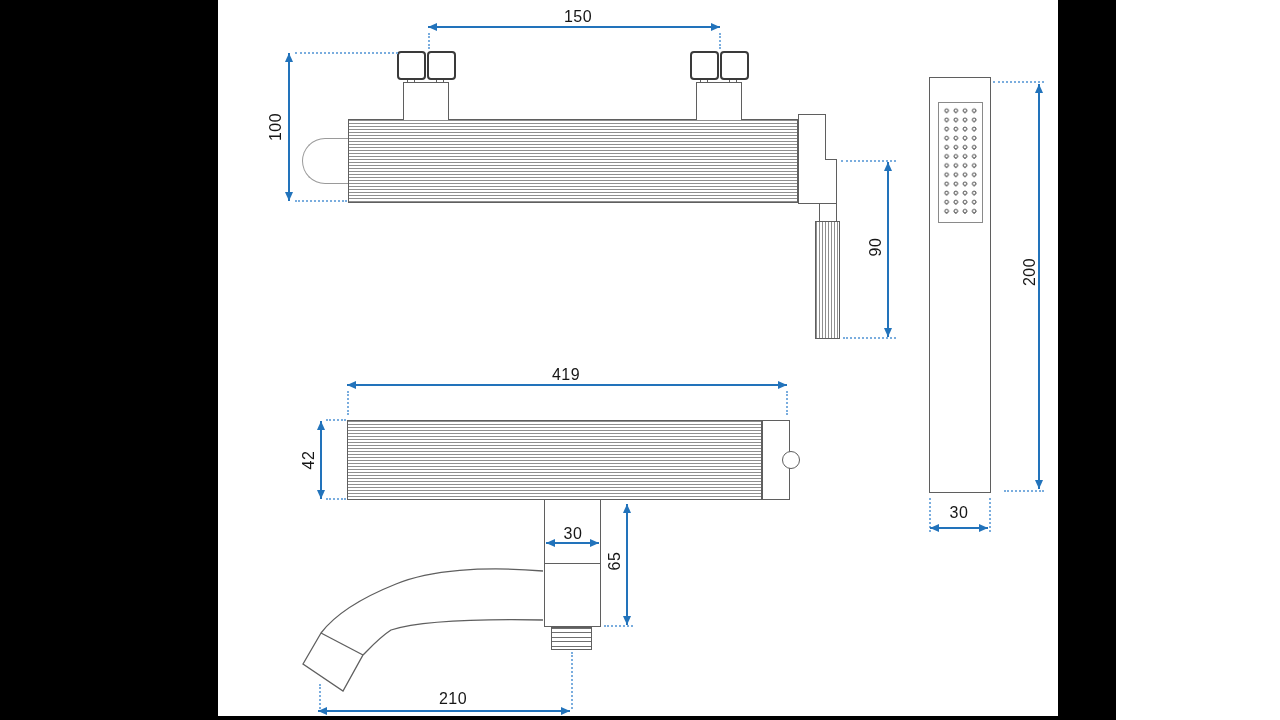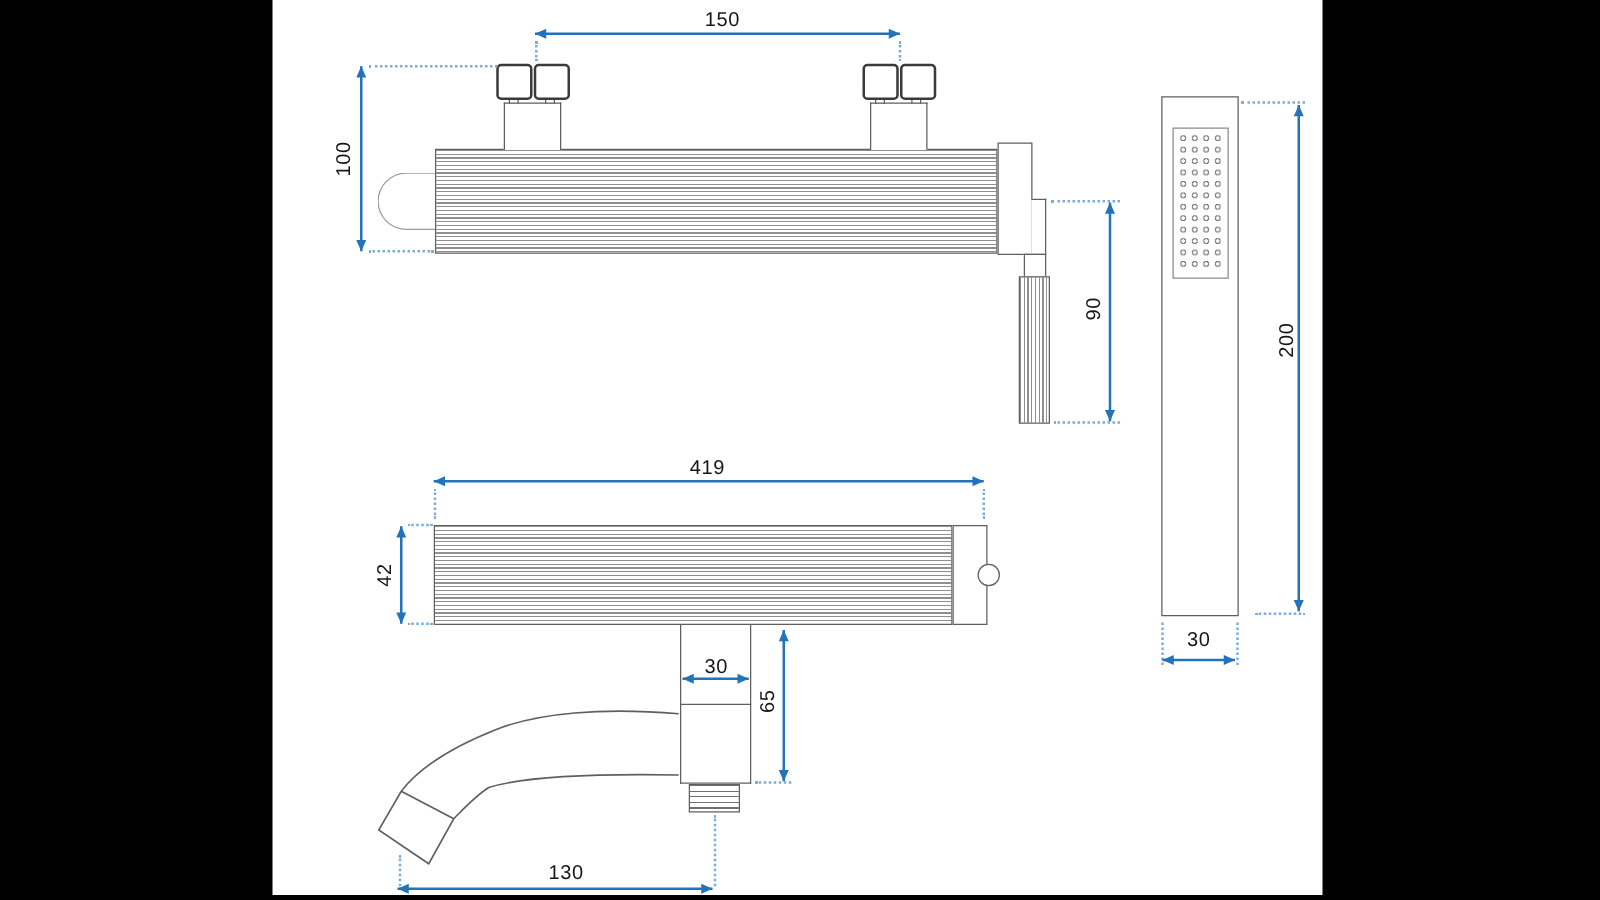--- a/index.html
+++ b/index.html
@@ -5,21 +5,21 @@
   :root{
     --dimension:#2273bb;
     --leader:#7aadde;
     --outline:#5f5f5f;
     --soft:#9a9a9a;
     --matte:#000000;
     --background:#ffffff;
   }
   *{margin:0;padding:0;box-sizing:border-box;}
   body{font-family:"Liberation Sans", sans-serif;background:#fff;}
-  .stage{position:relative;width:1280px;height:720px;background:var(--background);overflow:hidden;}
+  .stage{position:relative;width:1116px;height:720px;background:var(--background);overflow:hidden;}
   .bar{position:absolute;background:var(--matte);}
   .abs{position:absolute;}
   
   .part{position:absolute;background:#fff;border:1px solid var(--outline);}
   .ribs-h{background-image:repeating-linear-gradient(to bottom,#8f8f8f 0px,#8f8f8f 1px,#ffffff 1px,#ffffff 3px);}
   .ribs-v{background-image:repeating-linear-gradient(to right,#8f8f8f 0px,#8f8f8f 1px,#ffffff 1px,#ffffff 3px);}
   .thread{background-image:repeating-linear-gradient(to bottom,#6f6f6f 0px,#6f6f6f 1px,#ffffff 1px,#ffffff 4.5px);}
   .nut{position:absolute;background:#fff;border:2px solid #3a3a3a;border-radius:4px;}
   .nib{position:absolute;background:#fff;border:1px solid var(--outline);border-top:none;}
   
@@ -115,20 +115,20 @@
 
   <div class="dlabel" style="left:573px;top:534px;">30</div>
   <div class="dh" style="left:546px;top:542px;width:53px;"></div>
 
   <div class="dlabel vert" style="left:615px;top:561px;">65</div>
   <div class="dv" style="left:626px;top:504px;height:121px;"></div>
   <div class="dot-h" style="left:604px;top:625px;width:29px;"></div>
 
   <div class="dot-v" style="left:319px;top:684px;height:25px;"></div>
   <div class="dot-v" style="left:571px;top:652px;height:57px;"></div>
-  <div class="dlabel" style="left:453px;top:699px;">130</div>
+  <div class="dlabel" style="left:453px;top:699px;">210</div>
   <div class="dh" style="left:318px;top:710px;width:252px;"></div>
 
   <div class="bar" style="left:0;top:0;width:218px;height:720px;"></div>
   <div class="bar" style="left:1058px;top:0;width:222px;height:720px;"></div>
   <div class="bar" style="left:0;top:716px;width:1280px;height:4px;"></div>
 
 </div>
 
 </body></html>

